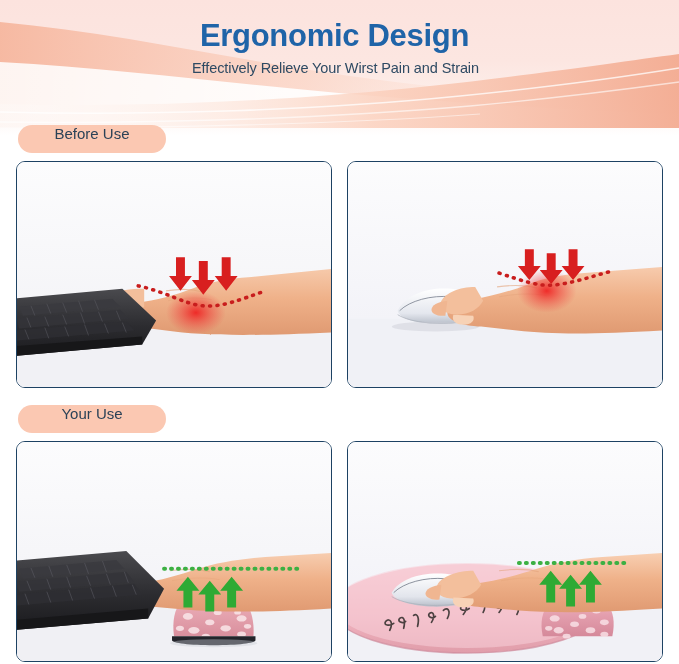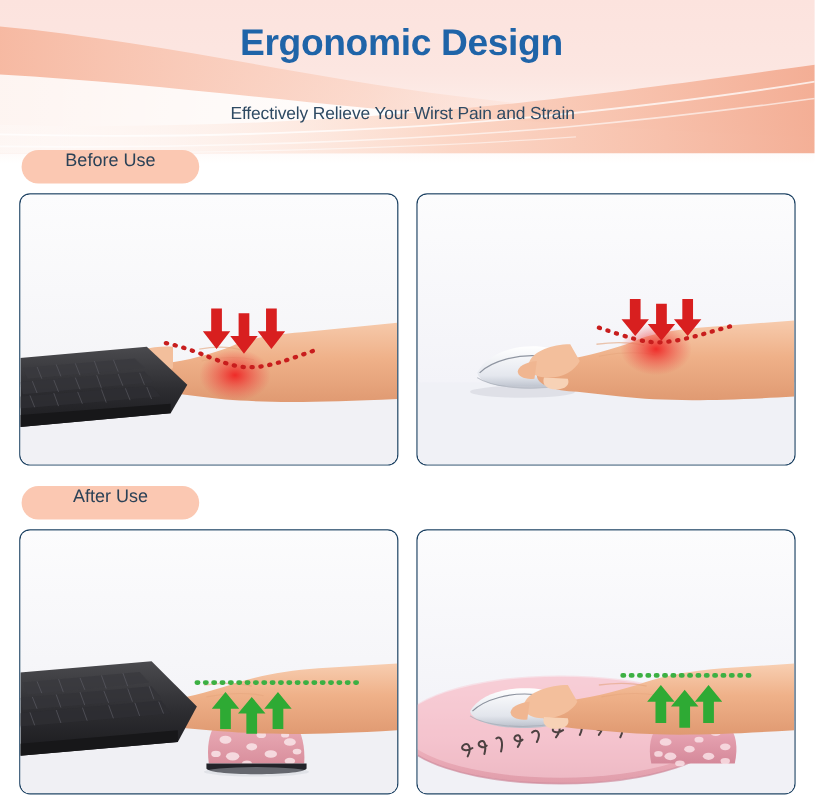--- a/index.html
+++ b/index.html
@@ -22,21 +22,21 @@
 
   .title {
     position:absolute; left:0; top:18px; width:679px;
     text-align:center; padding-right:10px;
     font-size:31px; font-weight:bold; letter-spacing:-0.3px;
     color:#1f64a8;
   }
   .subtitle {
     position:absolute; left:0; top:60px; width:679px;
     text-align:center; padding-right:8px;
-    font-size:14.5px; color:#2e4a63; letter-spacing:-0.1px;margin-top:27px;
+    font-size:14.5px; color:#2e4a63; letter-spacing:-0.1px;
   }
 
   
   .pill {
     position:absolute;
     background:#fbc8b2;
     border-radius:20px;
     height:28px; width:148px;
     display:flex; align-items:flex-start; justify-content:center;
     font-size:15px; color:#2b4257;
@@ -91,21 +91,21 @@
     </svg>
 
     <div class="title">Ergonomic Design</div>
     <div class="subtitle">Effectively Relieve Your Wirst Pain and Strain</div>
   </div>
 
   <div class="pill" id="pill-before">
     <span>Before Use</span>
   </div>
   <div class="pill" id="pill-after">
-    <span>After Use</span>
+    <span>Your Use</span>
   </div>
 
   <div class="panel" id="panel-tl">
     <svg viewBox="0 0 316 227" preserveAspectRatio="none">
       <defs>
         <linearGradient id="bgTL" x1="0" y1="0" x2="0" y2="1">
           <stop offset="0%" stop-color="#fcfcfd"></stop>
             <stop offset="72%" stop-color="#f4f4f7"></stop>
           <stop offset="74%" stop-color="#ecedf2"></stop>
             <stop offset="100%" stop-color="#f8f8fa"></stop>

